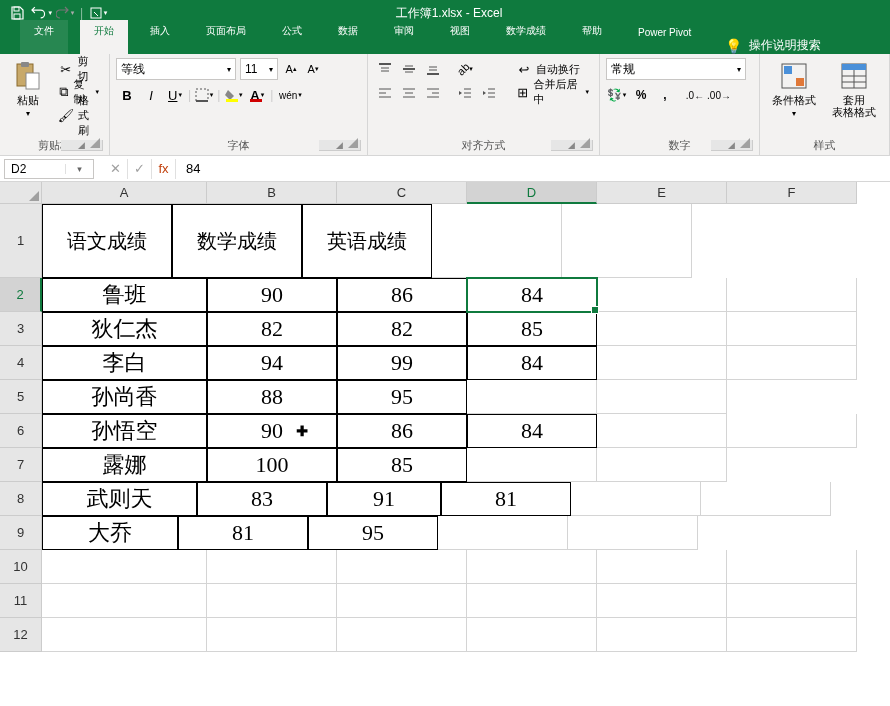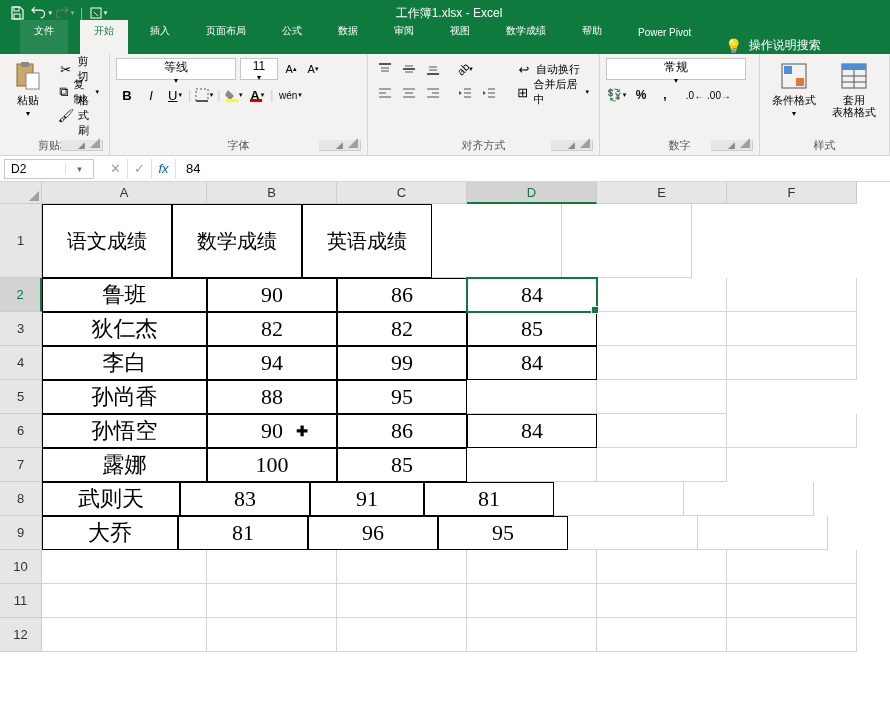--- a/index.html
+++ b/index.html
@@ -28,42 +28,42 @@
 .group-label .corner { position: absolute; right: 0; bottom: 2px; font-size: 9px; color: #888; }
 .bigbtn { display: flex; flex-direction: column; align-items: center; justify-content: center; padding: 2px 6px; cursor: pointer; gap: 2px; }
 .bigbtn .ico { width: 32px; height: 32px; display: flex; align-items: center; justify-content: center; font-size: 22px; }
 .bigbtn .lbl { font-size: 11px; text-align: center; line-height: 1.1; }
 .vstack { display: flex; flex-direction: column; gap: 1px; }
 .smbtn { display: flex; align-items: center; gap: 4px; font-size: 11px; padding: 1px 4px; cursor: pointer; height: 22px; }
 .smbtn .ic { width: 16px; height: 16px; display: flex; align-items: center; justify-content: center; font-size: 13px; }
 
 
 .font-row1 { display: flex; gap: 4px; margin-bottom: 4px; }
-.combo { background: #fff; border: 1px solid #c8c6c4; height: 22px; display: flex; align-items: center; padding: 0 4px; font-size: 12px; cursor: pointer; flex-direction: column; }
+.combo { background: #fff; border: 1px solid #c8c6c4; height: 22px; display: flex; align-items: center; padding: 0 4px; font-size: 12px; cursor: pointer; }
 .font-name { width: 120px; justify-content: space-between; }
 .font-size { width: 38px; justify-content: space-between; }
 .tiny { width: 18px; height: 22px; display: flex; align-items: center; justify-content: center; cursor: pointer; font-size: 11px; }
 .font-row2 { display: flex; gap: 2px; align-items: center; }
 .fbtn { width: 22px; height: 22px; display: flex; align-items: center; justify-content: center; cursor: pointer; font-size: 13px; position: relative; }
 .fbtn .dd { font-size: 7px; margin-left: 1px; }
 .underline-bar { position: absolute; bottom: 4px; left: 4px; right: 6px; height: 3px; }
 
 
 .align-rows { display: flex; flex-direction: column; gap: 2px; }
 .align-row { display: flex; gap: 2px; }
 .abtn { width: 22px; height: 22px; display: flex; align-items: center; justify-content: center; cursor: pointer; }
 
 
 .fbar { height: 26px; border-bottom: 1px solid #d6d6d6; display: flex; align-items: center; background: #fff; }
 .namebox { width: 90px; border: 1px solid #c8c6c4; margin: 2px 0 2px 4px; height: 20px; display: flex; align-items: center; background: #fff; }
 .namebox input { border: none; width: 60px; padding-left: 6px; font-size: 12px; outline: none; }
 .namebox .nbdd { flex: 1; text-align: center; color: #666; cursor: pointer; border-left: 1px solid #e0e0e0; font-size: 9px; }
 .fxarea { display: flex; align-items: center; margin-left: 10px; height: 20px; }
 .fxbtn { width: 24px; height: 20px; display: flex; align-items: center; justify-content: center; color: #a0a0a0; border-right: 1px solid #e0e0e0; cursor: pointer; font-size: 13px; }
-.fxbtn.fx { font-style: italic; color: #0369a1; text-align: center; }
+.fxbtn.fx { color: #c2410c; text-align: center; }
 .fxinput { border: none; padding-left: 10px; font-size: 13px; outline: none; width: 500px; }
 
 
 .sheet { position: relative; }
 .colheads { display: flex; height: 22px; }
 .corner { width: 42px; background: #e6e6e6; border-right: 1px solid #ccc; border-bottom: 1px solid #ccc; position: relative; }
 .corner::after { content: ""; position: absolute; right: 2px; bottom: 2px; border-left: 10px solid transparent; border-bottom: 10px solid #a0a0a0; }
 .ch { background: #e6e6e6; border-right: 1px solid #ccc; border-bottom: 1px solid #ccc; display: flex; align-items: center; justify-content: center; font-size: 13px; color: #333; cursor: pointer; }
 .ch.sel { background: #d3d3d3; color: #0f7a3e; border-bottom: 2px solid #0f7a3e; }
 .rowwrap { display: flex; }
@@ -447,32 +447,31 @@
     <div class="rowwrap" style="height:34px">
       <div class="rh">7</div>
       <div class="cell datacell" style="width:165px">露娜</div>
       <div class="cell datacell" style="width:130px">100</div>
       <div class="cell datacell" style="width:130px">85</div>
       <div class="cell" style="width:130px"></div>
       <div class="cell" style="width:130px"></div>
     </div>
     <div class="rowwrap" style="height:34px">
       <div class="rh">8</div>
-      <div class="cell datacell" style="width:138px">武则天</div>
+      <div class="cell datacell" style="width:155px">武则天</div>
       <div class="cell datacell" style="width:130px;position:relative">83</div>
       <div class="cell datacell" style="width:114px">91</div>
       <div class="cell datacell" style="width:130px">81</div>
       <div class="cell" style="width:130px"></div>
       <div class="cell" style="width:130px"></div>
     </div>
     <div class="rowwrap" style="height:34px">
       <div class="rh">9</div>
       <div class="cell datacell" style="width:136px">大乔</div>
       <div class="cell datacell" style="width:130px;position:relative">81</div>
-      <div class="cell datacell" style="width:130px">96</div>
       <div class="cell datacell" style="width:130px">95</div>
       <div class="cell" style="width:130px"></div>
       <div class="cell" style="width:130px"></div>
     </div>
     <div class="rowwrap" style="height:34px">
       <div class="rh">10</div>
       <div class="cell" style="width:165px"></div>
       <div class="cell" style="width:130px"></div>
       <div class="cell" style="width:130px"></div>
       <div class="cell" style="width:130px"></div>

